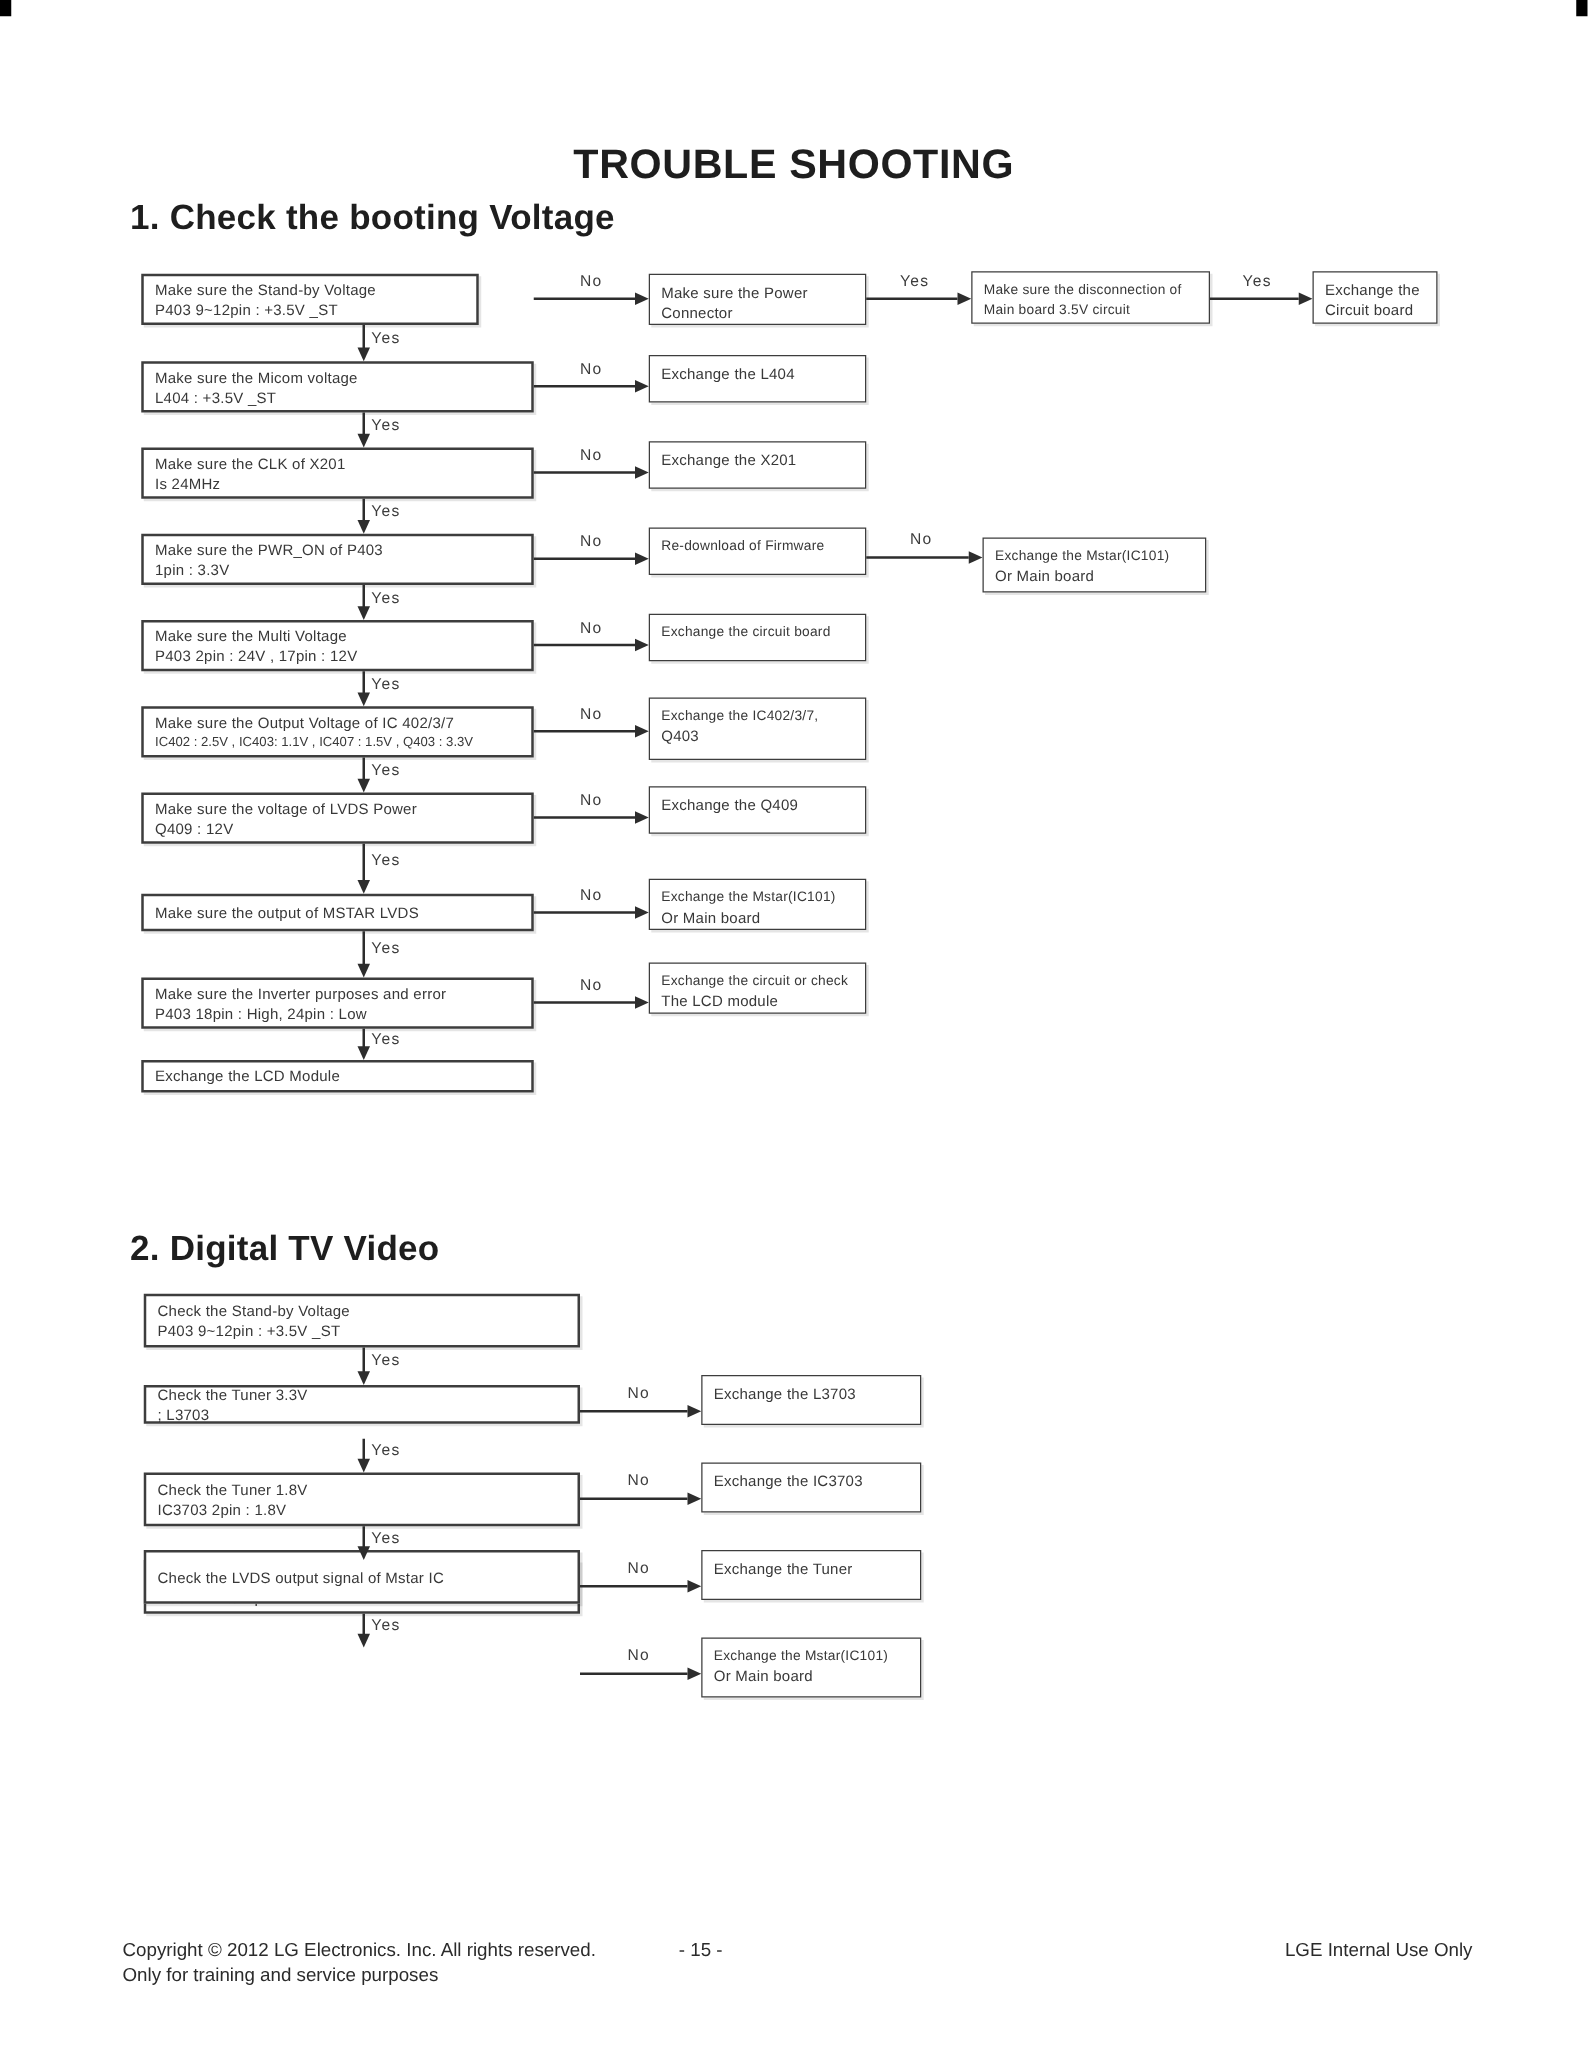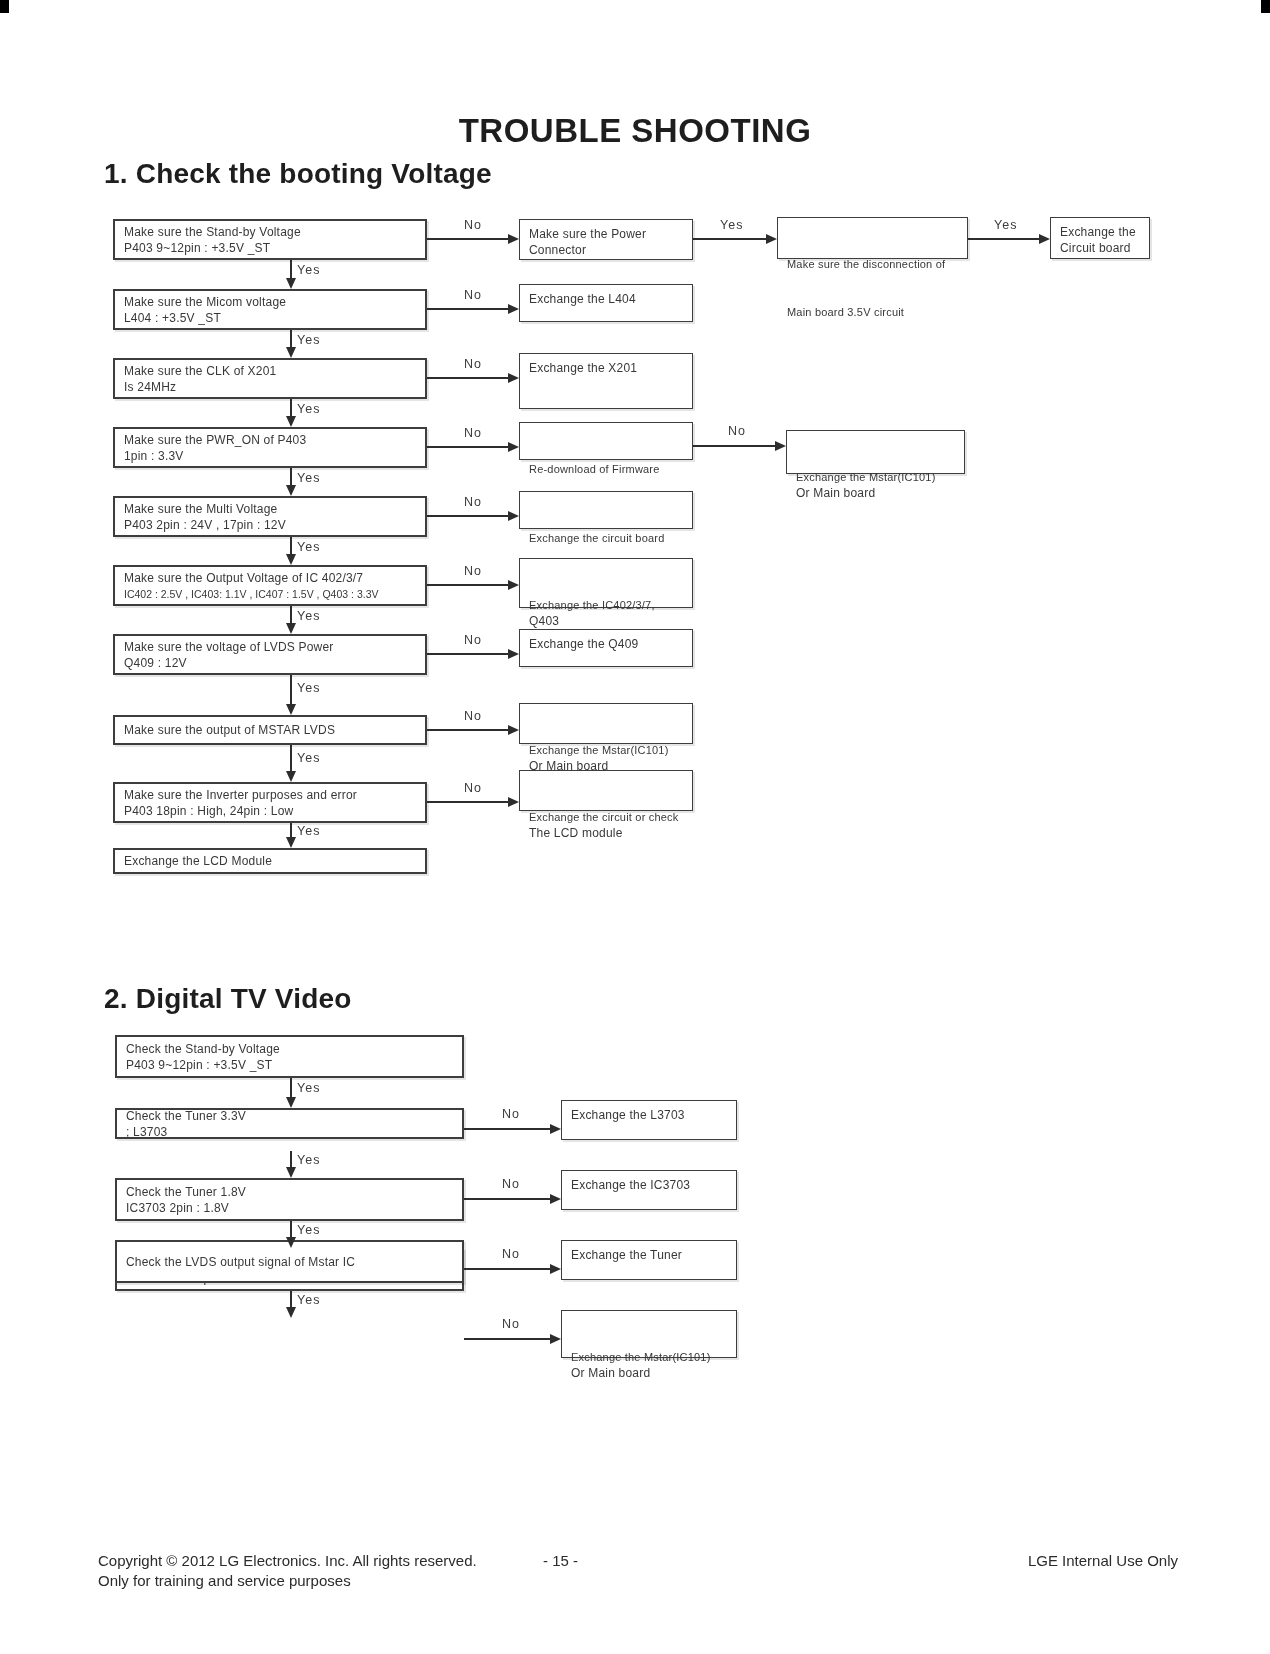--- a/index.html
+++ b/index.html
@@ -19,21 +19,21 @@
   }
   .node {
     position:absolute; box-sizing:border-box; background:#fff;
     border:2px solid #3d3d3d; box-shadow:2px 2px 0 rgba(0,0,0,0.10);
     display:flex; flex-direction:column; justify-content:center;
     padding:2px 4px 2px 9px; font-size:12px; line-height:16px;
     color:#383838; letter-spacing:0.2px;
   }
   .node span { white-space:nowrap; display:block; }
   .mcol,.rcol { border-width:1.5px; justify-content:flex-start; padding-top:6px; }
-  .f11 { font-size:11px;margin-top:32px; }
+  .f11 { font-size:11px; }
   .f10 { font-size:10.5px; letter-spacing:0; }
   .hline { position:absolute; height:2px; background:#2d2d2d; }
   .vline { position:absolute; width:2px; background:#2d2d2d; }
   .arr-r { position:absolute; width:0; height:0;
     border-left:11px solid #2d2d2d; border-top:5px solid transparent; border-bottom:5px solid transparent; }
   .arr-d { position:absolute; width:0; height:0;
     border-top:11px solid #2d2d2d; border-left:5px solid transparent; border-right:5px solid transparent; }
   .lbl { position:absolute; font-size:12.5px; color:#3c3c3c; letter-spacing:1px; white-space:nowrap; }
   .footer { position:absolute; font-size:15px; color:#2b2b2b; line-height:20px; }
   .corner { position:absolute; background:#000; width:9px; height:13px; top:0; }
@@ -41,21 +41,21 @@
 </head>
 <body>
 
 <div class="corner" style="left:0"></div>
 <div class="corner" style="left:1261px"></div>
 
 <div class="title-main">TROUBLE SHOOTING</div>
 <div class="h-sec" style="top:158px">1. Check the booting Voltage</div>
 <div class="h-sec" style="top:983px">2. Digital TV Video</div>
 
-<div class="node lcol" style="left:113px;top:219px;width:314px;height:41px">
+<div class="node lcol" style="left:113px;top:219px;width:270px;height:41px">
   <span>Make sure the Stand-by Voltage</span>
   <span>P403 9~12pin : +3.5V _ST</span>
 </div>
 <div class="node lcol" style="left:113px;top:289px;width:314px;height:41px">
   <span>Make sure the Micom voltage</span>
   <span>L404 : +3.5V _ST</span>
 </div>
 <div class="node lcol" style="left:113px;top:358px;width:314px;height:41px">
   <span>Make sure the CLK of X201</span>
   <span>Is 24MHz</span>
@@ -87,21 +87,21 @@
   <span>Exchange the LCD Module</span>
 </div>
 
 <div class="node mcol" style="left:519px;top:219px;width:174px;height:41px">
   <span>Make sure the Power</span>
   <span>Connector</span>
 </div>
 <div class="node mcol" style="left:519px;top:284px;width:174px;height:38px">
   <span>Exchange the L404</span>
 </div>
-<div class="node mcol" style="left:519px;top:353px;width:174px;height:56px">
+<div class="node mcol" style="left:519px;top:353px;width:174px;height:38px">
   <span>Exchange the X201</span>
 </div>
 <div class="node mcol" style="left:519px;top:422px;width:174px;height:38px">
   <span class="f11">Re-download of Firmware</span>
 </div>
 <div class="node mcol" style="left:519px;top:491px;width:174px;height:38px">
   <span class="f11">Exchange the circuit board</span>
 </div>
 <div class="node mcol" style="left:519px;top:558px;width:174px;height:50px">
   <span class="f11">Exchange the IC402/3/7,</span>

